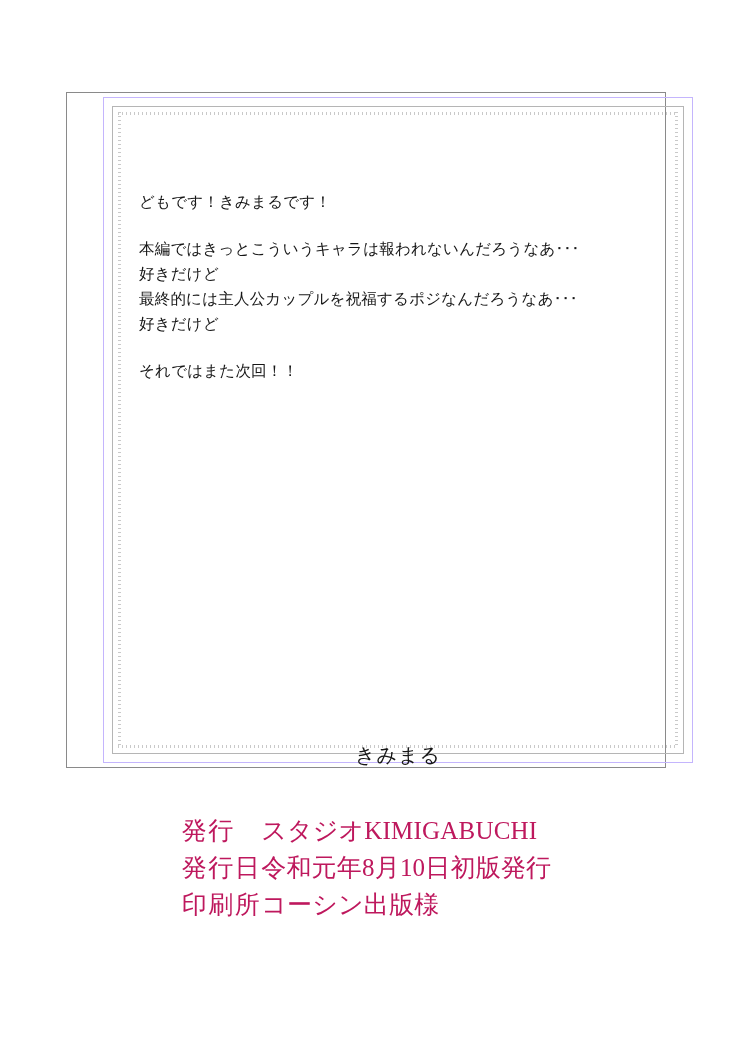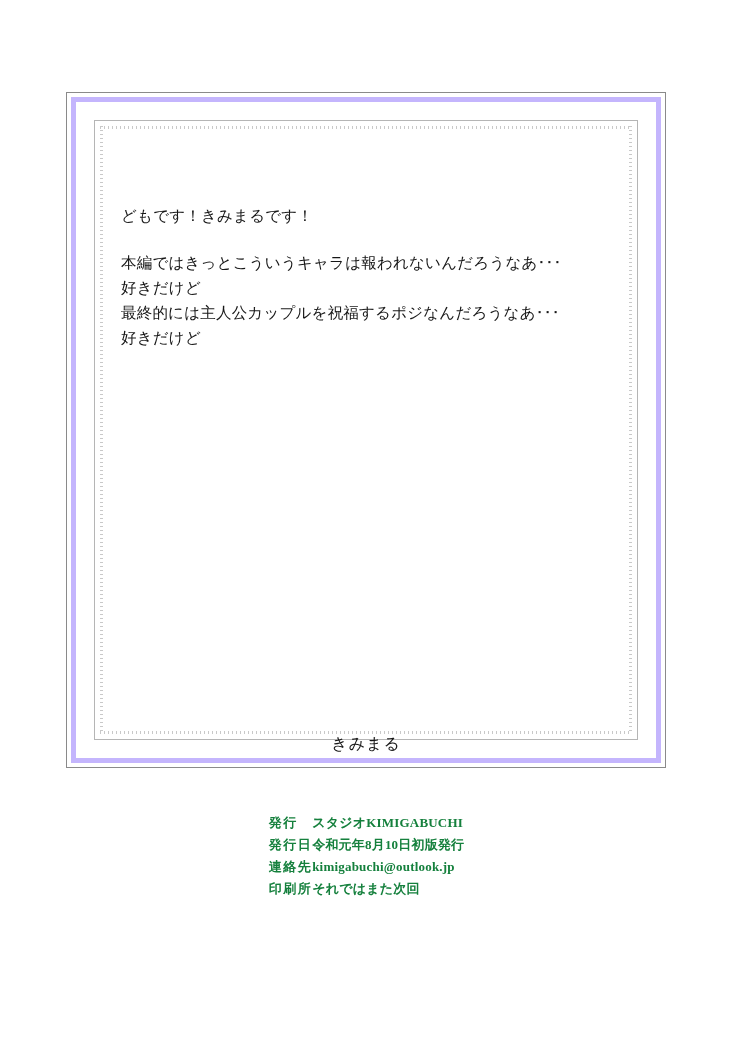--- a/index.html
+++ b/index.html
@@ -25,22 +25,23 @@
     height: 676px;
     box-sizing: border-box;
     border: 1px solid #8a8a8a;
     padding: 4px;
     background: #ffffff;
   }
   .afterword-frame-inner {
     width: 100%;
     height: 100%;
     box-sizing: border-box;
-    border: 5px solid #c4b5fd;
-    padding: 18px;
+    border: 1px solid #c4b5fd;
+    padding: 8px;
+    margin-left: 32px;
   }
   .afterword-frame-inner2 {
     width: 100%;
     height: 100%;
     box-sizing: border-box;
     border: 1px solid #b5b5b5;
     position: relative;
   }
   
   .frame-hatch {
@@ -72,40 +73,40 @@
     color: #161616;
   }
   .para:last-child { margin-bottom: 0; }
 
   .signature {
     position: absolute;
     left: 0;
     right: 0;
     bottom: -16px;
     text-align: center;
-    font-size: 16px;
+    font-size: 20px;
     letter-spacing: 1px;
     color: #161616;
   }
 
   
   .colophon {
     position: absolute;
     left: 0;
     right: 0;
     top: 812px;
     display: flex;
     justify-content: center;
   }
   .colophon-table {
     border-collapse: collapse;
     font-family: "Liberation Serif", serif;
-    font-size: 13px;
-    font-weight: bold;
-    color: #15803d;
+    font-size: 25px;
+    font-weight: normal;
+    color: #be185d;
   }
   .colophon-table td {
     padding: 2px 0;
     vertical-align: baseline;
     white-space: nowrap;
   }
   .col-label {
     letter-spacing: 1.5px;
     padding-right: 18px;
   }
@@ -120,41 +121,38 @@
   <div class="afterword-frame-inner">
     <div class="afterword-frame-inner2">
       <div class="frame-hatch"></div>
 
       <div class="afterword-body">
         <p class="para">どもです！きみまるです！</p>
         <p class="para">本編ではきっとこういうキャラは報われないんだろうなあ･･･
 好きだけど
 最終的には主人公カップルを祝福するポジなんだろうなあ･･･
 好きだけど</p>
+        <p class="para">それではまた次回！！</p>
       </div>
 
       <div class="signature">きみまる</div>
     </div>
   </div>
 </div>
 
 <div class="colophon">
   <table class="colophon-table">
     <tbody>
         <tr>
       <td class="col-label">発行</td>
       <td class="col-value">スタジオKIMIGABUCHI</td>
     </tr>
     <tr>
       <td class="col-label">発行日</td>
       <td class="col-value">令和元年8月10日初版発行</td>
     </tr>
     <tr>
-      <td class="col-label">連絡先</td>
-      <td class="col-value">kimigabuchi@outlook.jp</td>
-    </tr>
-    <tr>
       <td class="col-label">印刷所</td>
-      <td class="col-value">それではまた次回</td>
+      <td class="col-value">コーシン出版様</td>
     </tr>
   </tbody>
     </table>
 </div>
 
 </body></html>

